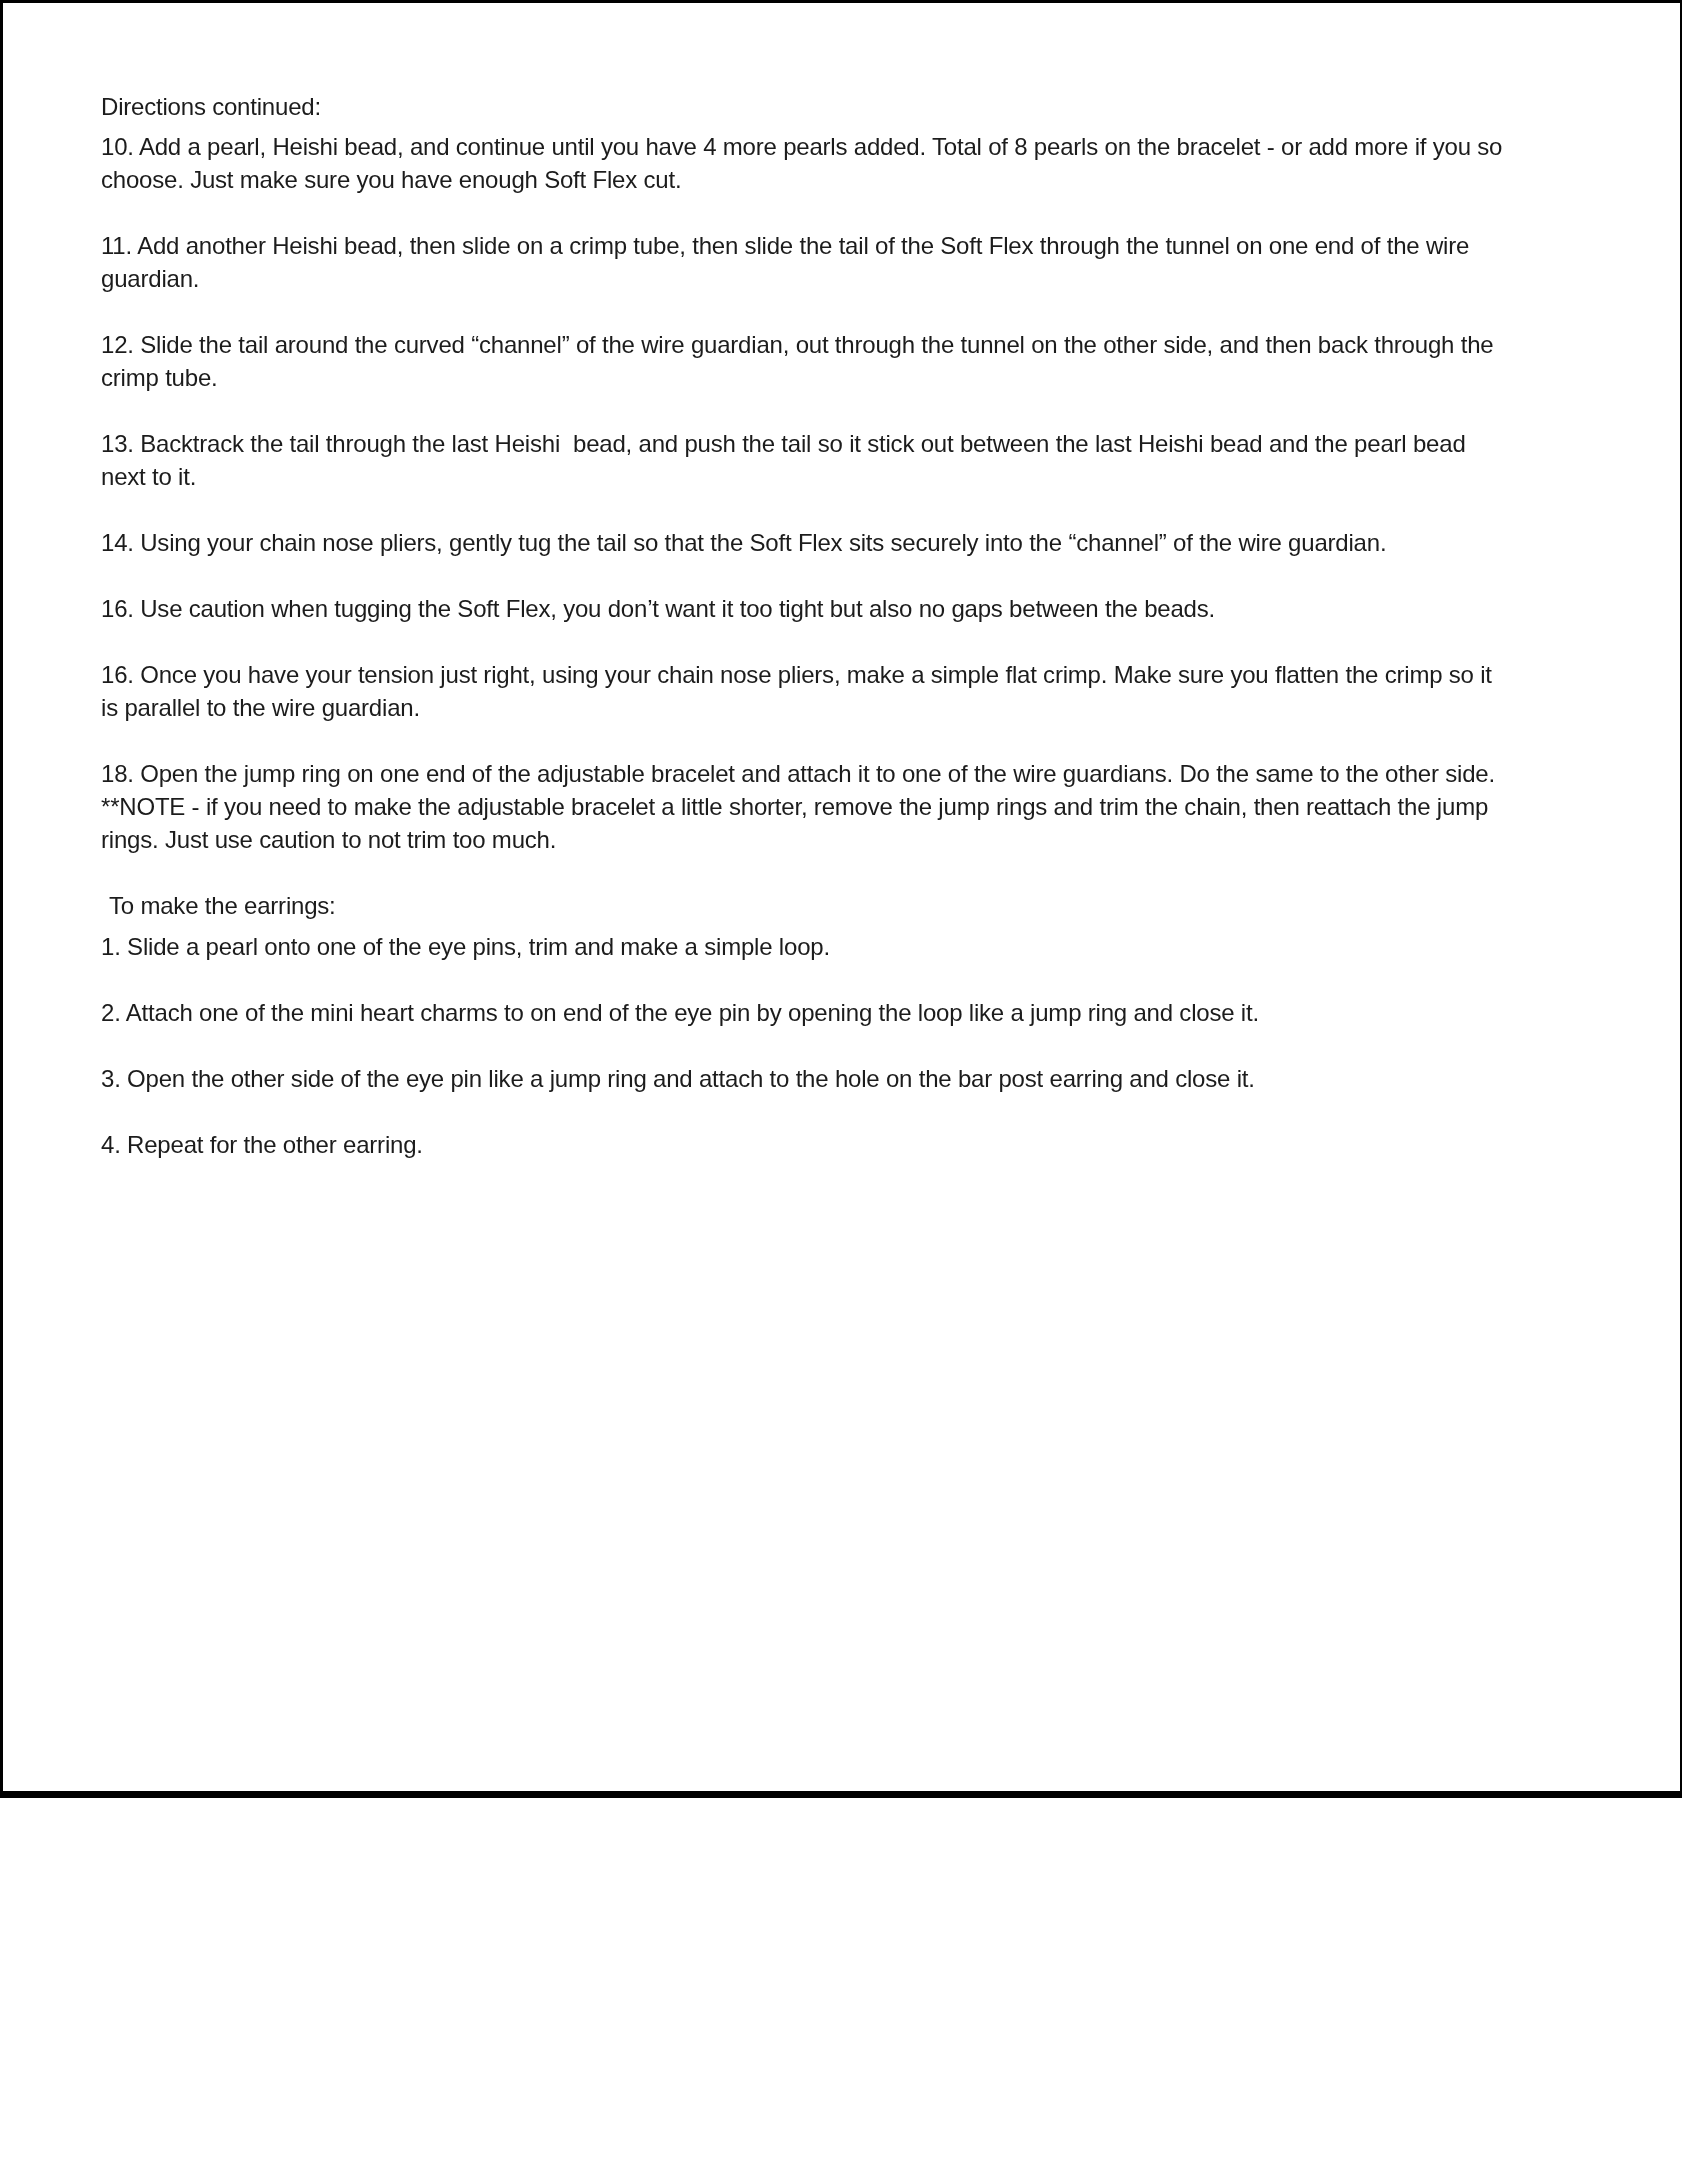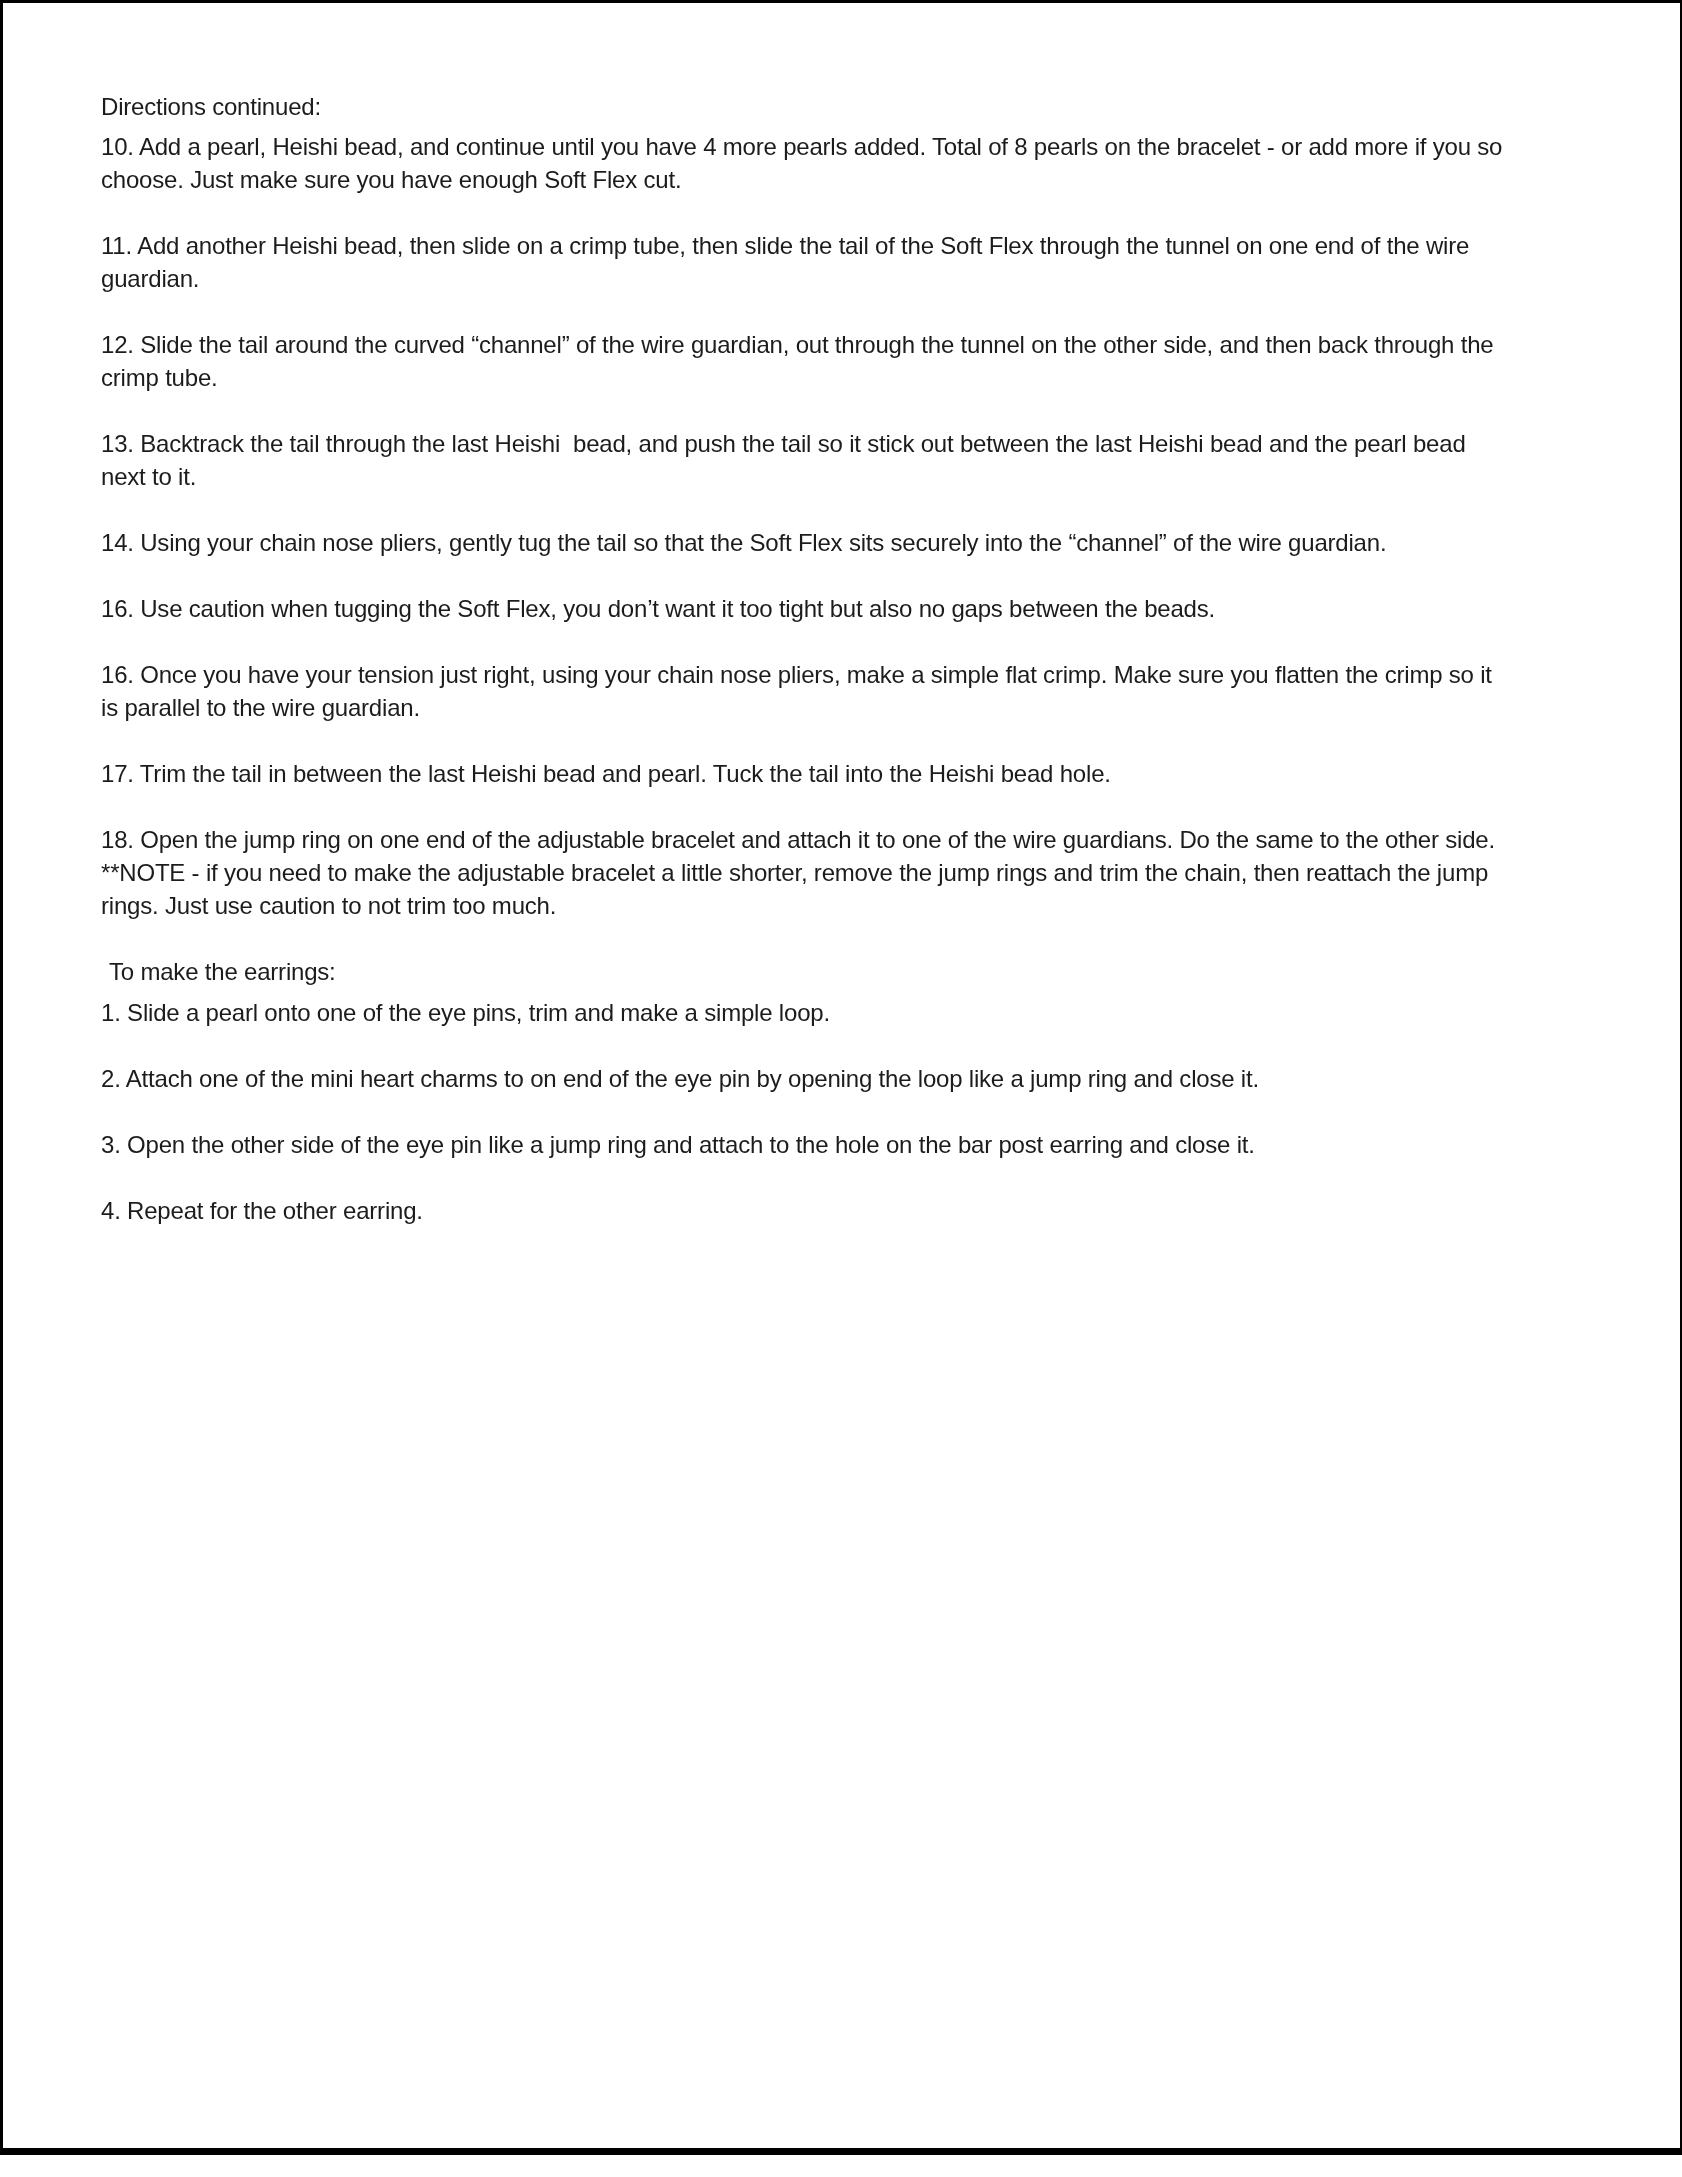--- a/index.html
+++ b/index.html
@@ -4,21 +4,21 @@
 <style>
   html, body {
     margin: 0;
     padding: 0;
     background: #ffffff;
   }
   .page {
     position: relative;
     box-sizing: border-box;
     width: 1683px;
-    height: 2155px;
+    height: 1798px;
     background: #ffffff;
     border-top: 3.5px solid #000000;
     border-left: 3.5px solid #000000;
     border-right: 3.5px solid #000000;
     border-bottom: 7px solid #000000;
     overflow: hidden;
     font-family: "Liberation Sans", "DejaVu Sans", sans-serif;
   }
   .content {
     position: absolute;
@@ -53,21 +53,20 @@
 
     <p class="heading">Directions continued:</p>
 
     <p>10. Add a pearl, Heishi bead, and continue until you have 4 more pearls added. Total of 8 pearls on the bracelet - or add more if you so choose. Just make sure you have enough Soft Flex cut.</p>
     <p>11. Add another Heishi bead, then slide on a crimp tube, then slide the tail of the Soft Flex through the tunnel on one end of the wire guardian.</p>
     <p>12. Slide the tail around the curved “channel” of the wire guardian, out through the tunnel on the other side, and then back through the crimp tube.</p>
     <p>13. Backtrack the tail through the last Heishi  bead, and push the tail so it stick out between the last Heishi bead and the pearl bead next to it.</p>
     <p>14. Using your chain nose pliers, gently tug the tail so that the Soft Flex sits securely into the “channel” of the wire guardian.</p>
     <p>16. Use caution when tugging the Soft Flex, you don’t want it too tight but also no gaps between the beads.</p>
     <p>16. Once you have your tension just right, using your chain nose pliers, make a simple flat crimp. Make sure you flatten the crimp so it is parallel to the wire guardian.</p>
-    <p>17. Trim the tail in between the last Heishi bead and pearl. Tuck the tail into the Heishi bead hole.</p>
     <p>18. Open the jump ring on one end of the adjustable bracelet and attach it to one of the wire guardians. Do the same to the other side. **NOTE - if you need to make the adjustable bracelet a little shorter, remove the jump rings and trim the chain, then reattach the jump rings. Just use caution to not trim too much.</p>
 
     <p class="heading-tight">To make the earrings:</p>
 
     <p>1. Slide a pearl onto one of the eye pins, trim and make a simple loop.</p>
     <p>2. Attach one of the mini heart charms to on end of the eye pin by opening the loop like a jump ring and close it.</p>
     <p>3. Open the other side of the eye pin like a jump ring and attach to the hole on the bar post earring and close it.</p>
     <p>4. Repeat for the other earring.</p>
 
   </div>

